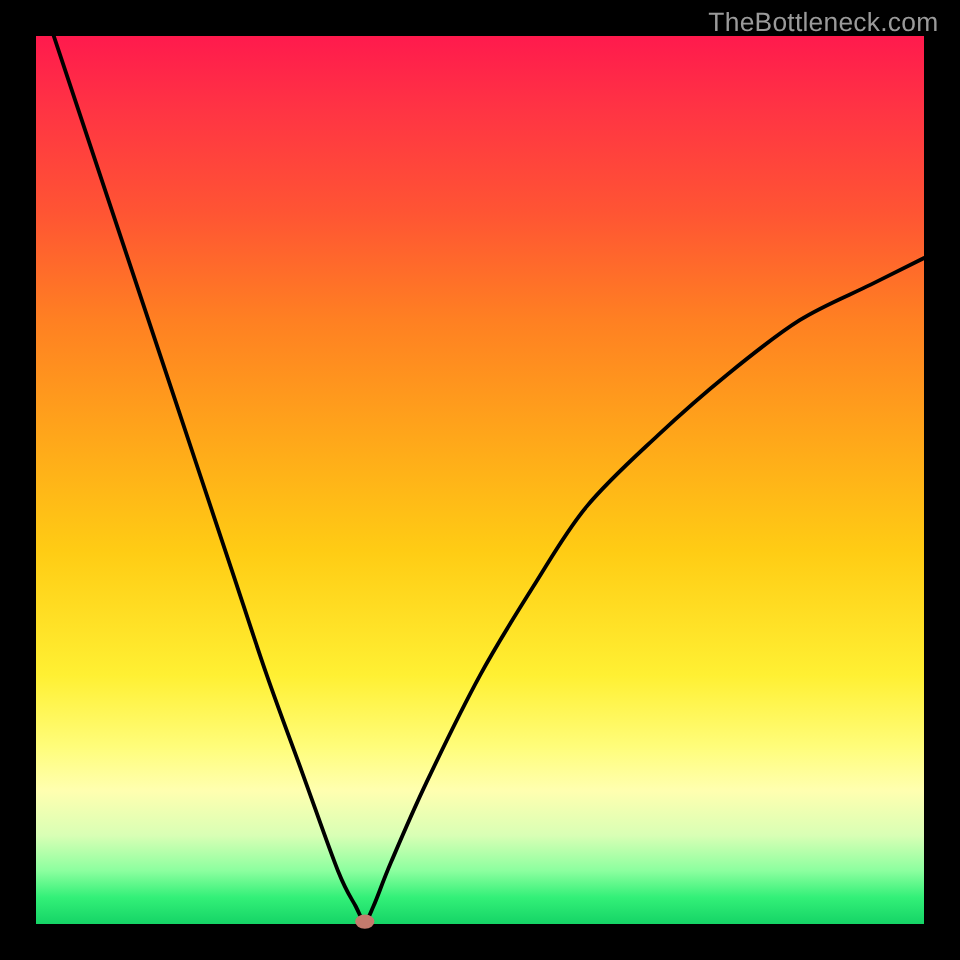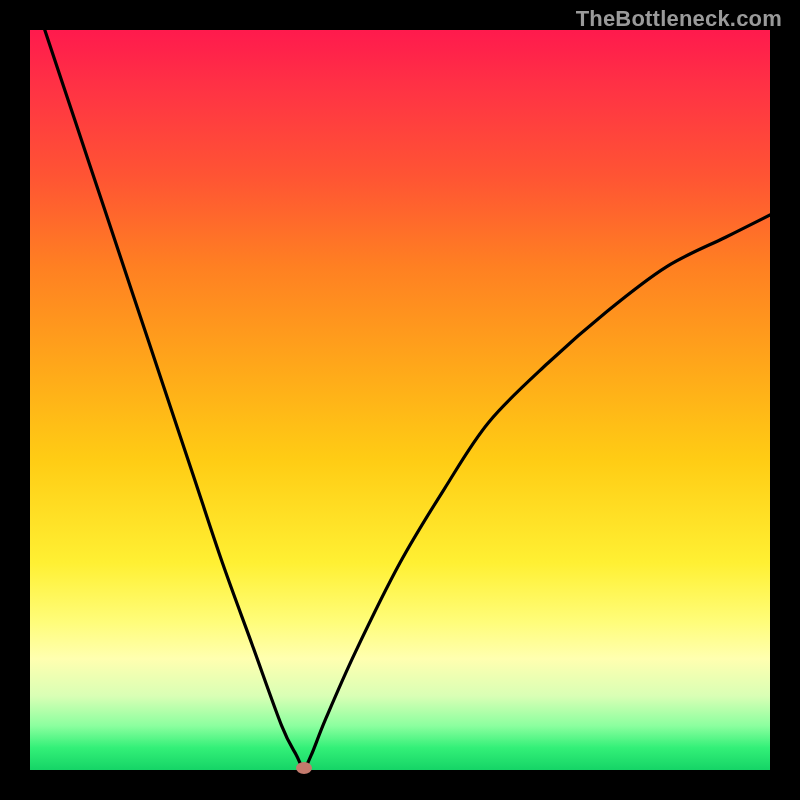--- a/index.html
+++ b/index.html
@@ -38,21 +38,21 @@
       #33f078 97%,
       #15d466 100%
     );
   }
   .watermark {
     position: absolute;
     top: 6px;
     right: 18px;
     color: #9a9a9a;
     font-size: 22px;
-    font-weight: 700;
+    font-weight: 400;
     letter-spacing: 0.2px;
     user-select: none;
   }
   svg.curve {
     position: absolute;
     left: 0;
     top: 0;
     width: 740px;
     height: 740px;
   }

